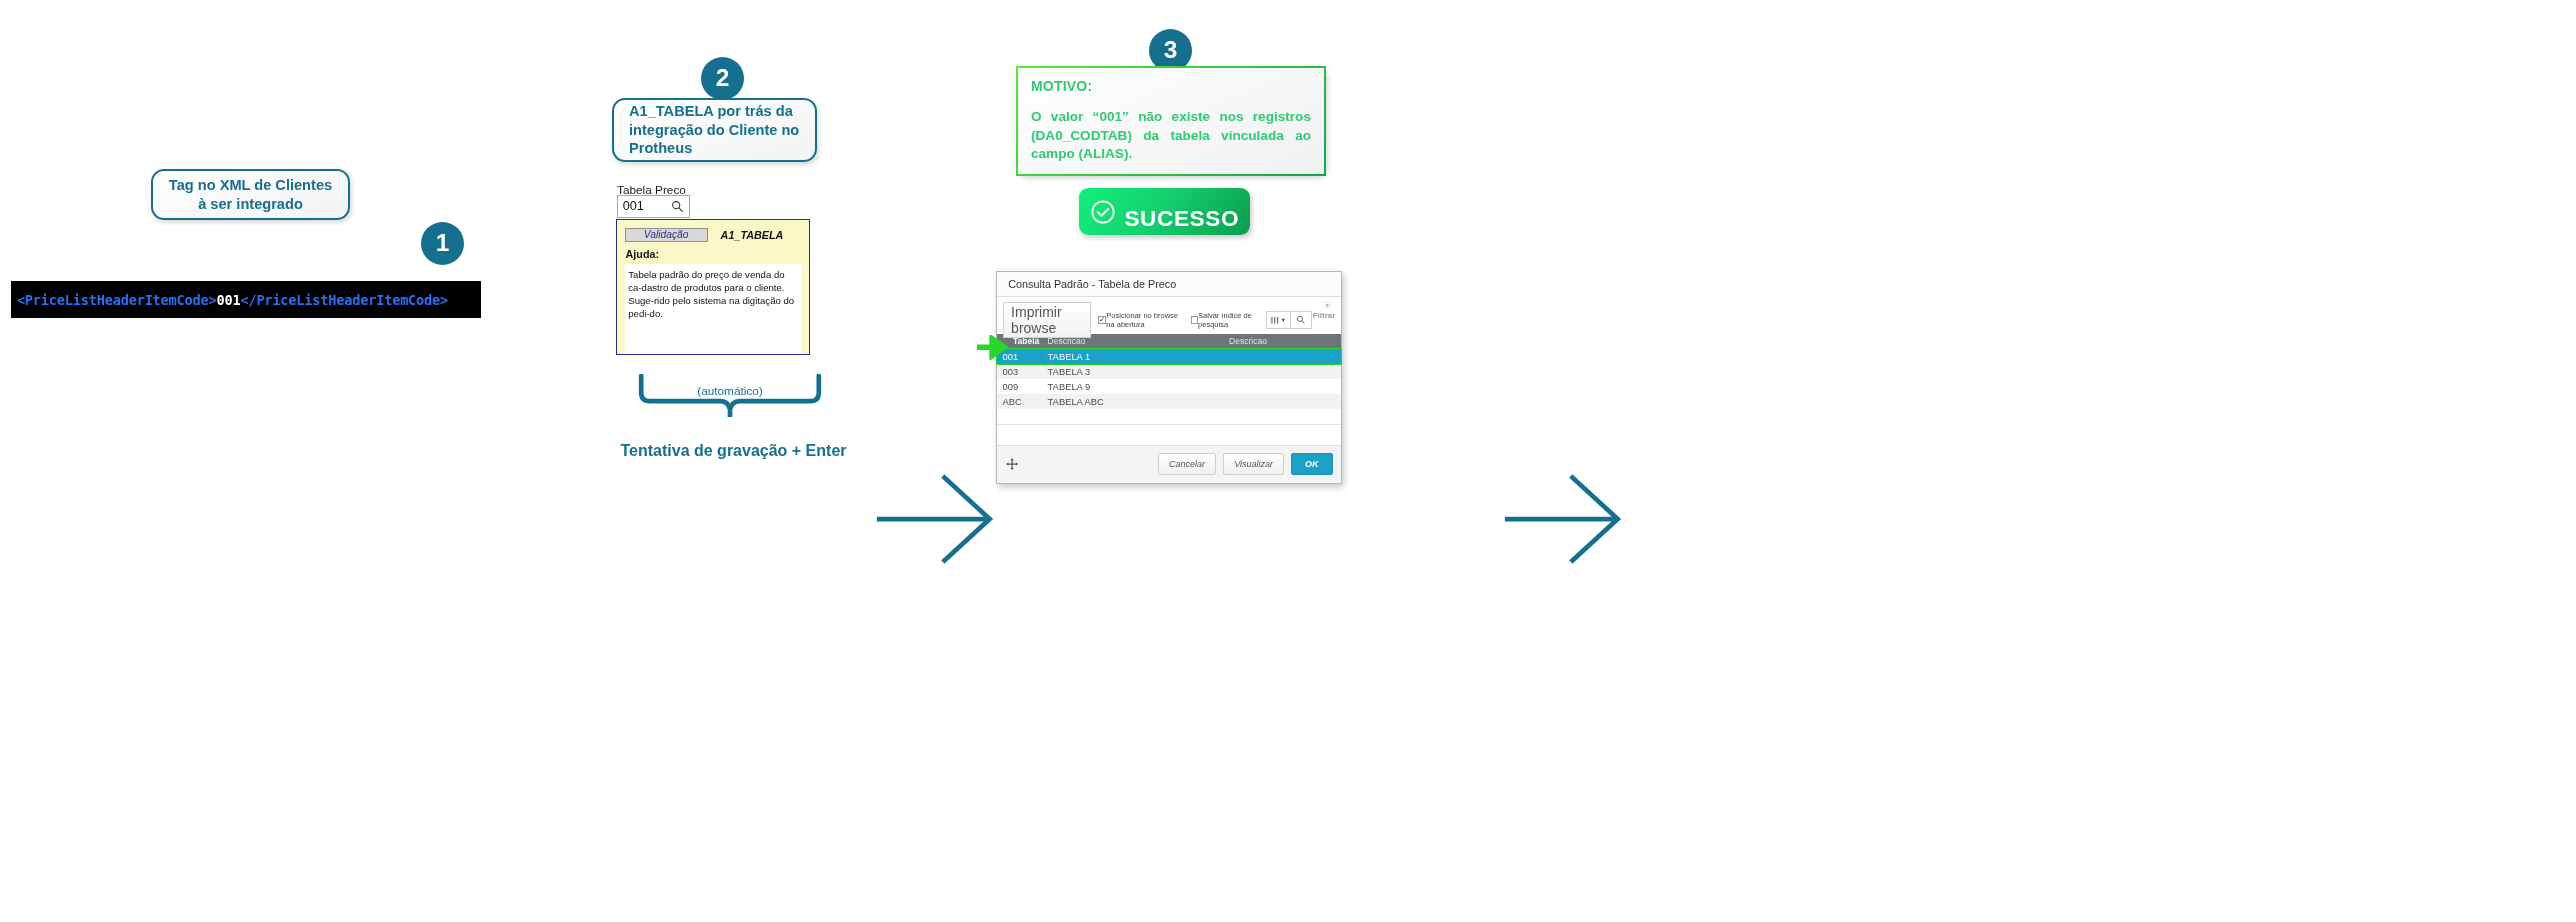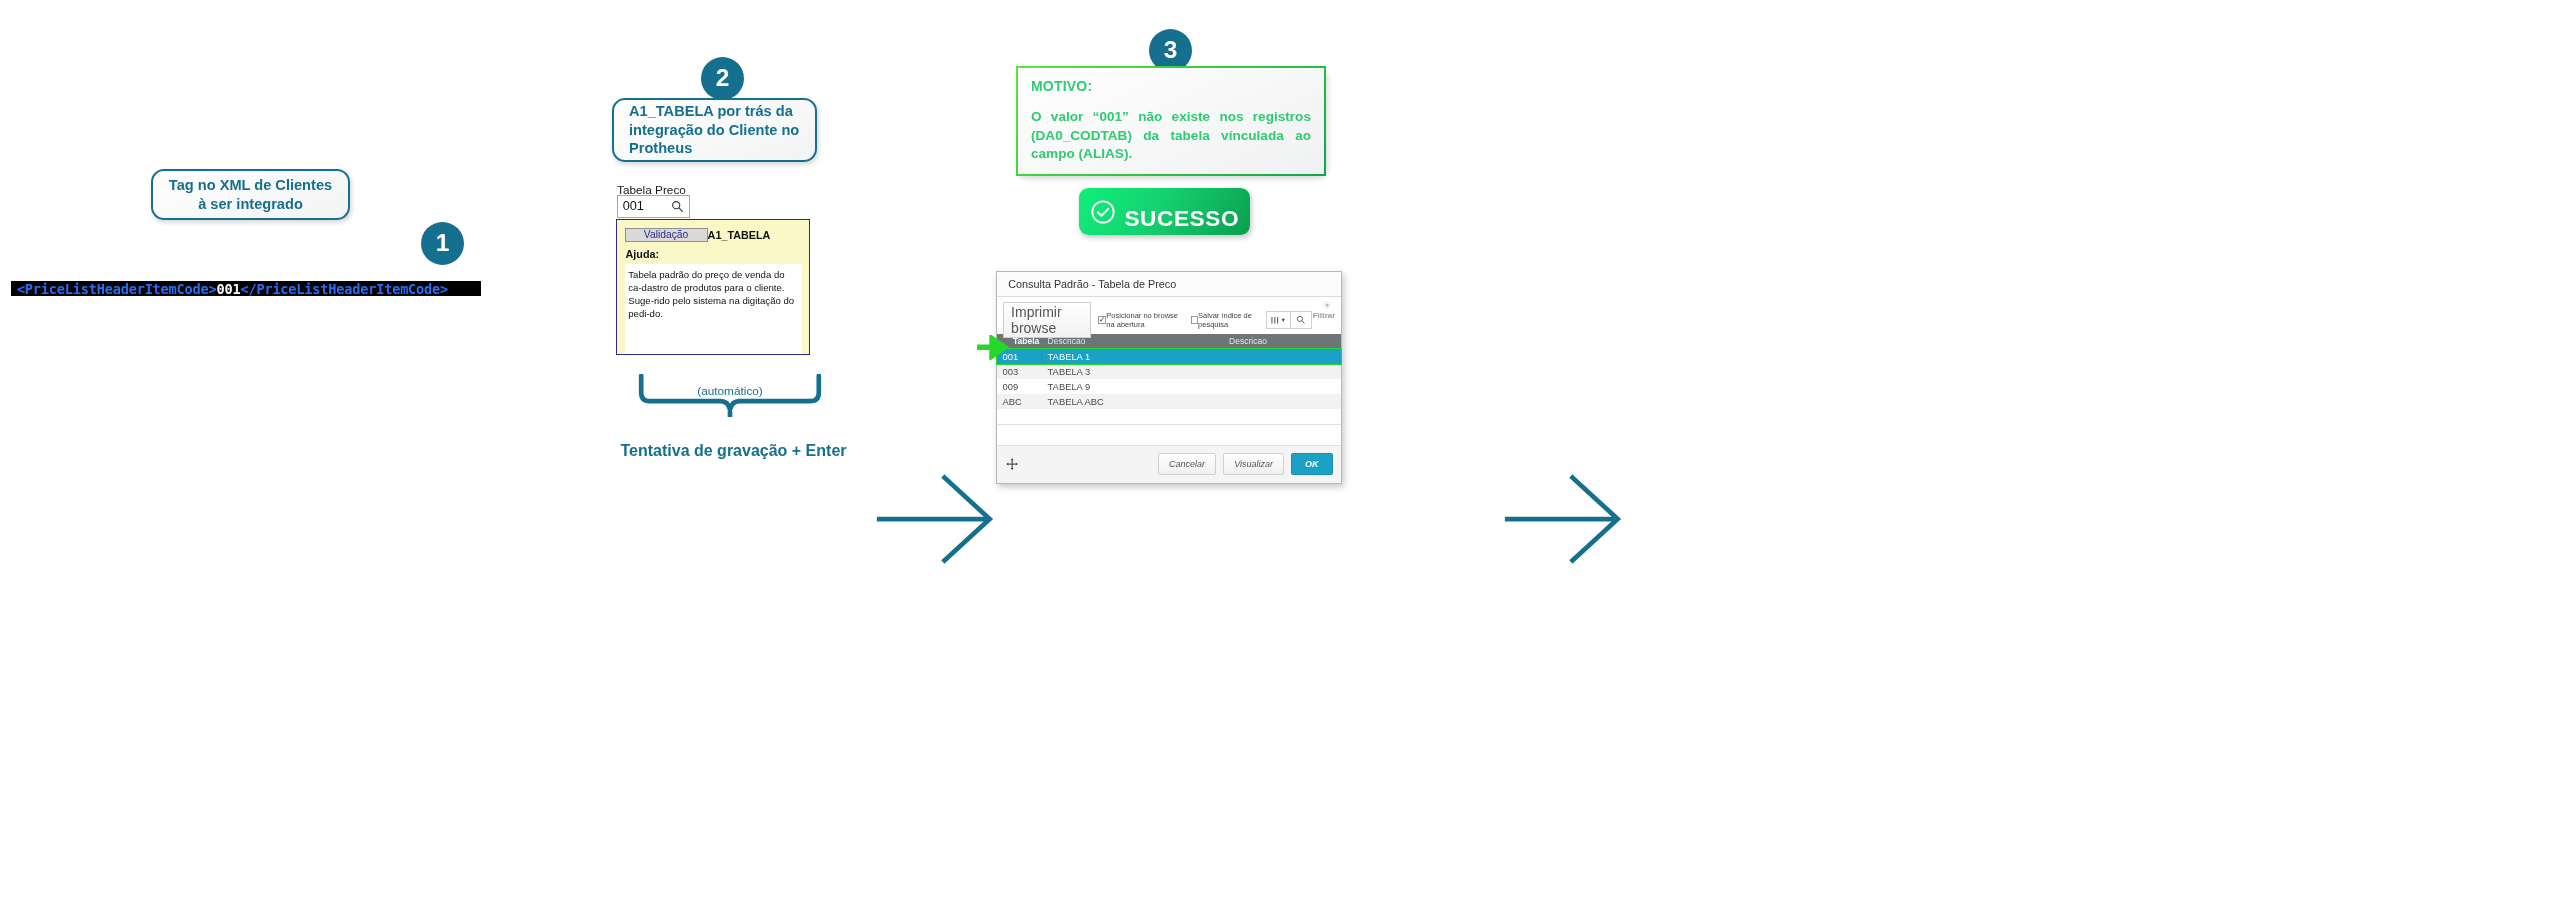--- a/index.html
+++ b/index.html
@@ -39,21 +39,21 @@
     line-height: 1.28;
   }
   #callout-1 { left:151px; top:169px; width:199px; height:51px; font-size:14.6px; }
   #callout-2 { left:612px; top:98px; width:205px; height:64px; font-size:14.6px;
                justify-content:flex-start; text-align:left; padding-left:15px; }
 
   
   #xml-strip {
     position: absolute;
     left: 11.3px; top: 281px;
-    width: 470px; height: 15px;
+    width: 470px; height: 37px;
     background: #000000;
     display: flex; align-items: center;
     font-family: "DejaVu Sans Mono", monospace;
     font-size: 13.6px;
     letter-spacing: -0.2px;
     padding-left: 5.6px;
     white-space: nowrap;
   }
   #xml-strip .tag { color: #2a6df5; font-weight: bold; }
   #xml-strip .val { color: #ffffff; font-weight: bold; }
@@ -77,22 +77,22 @@
   #field-search-icon { width: 13px; height: 13px; flex: 0 0 13px; }
 
   #help-panel {
     position: absolute; left: 616px; top: 219px;
     width: 194px; height: 136px;
     background: #fbf8c8;
     border: 0.9px solid #2b2b8a;
     padding: 3.8px;
   }
   #help-tabrow {
-    display:flex; align-items:center; gap:0;
-    height:16px; margin: 2.8px 0 0 3.8px;
+    display:flex; align-items:center; gap:13px;
+    height:16px; margin: 2.8px 0 0 3.8px; font-style: italic;
   }
   #help-tab {
     width: 83px; height: 14px;
     background: #d9d9d9; border: 0.9px solid #909090;
     color: #2b2b8a; font-size: 10.3px;
     display:flex; align-items:center; justify-content:center;
   }
   #help-field-name { font-size: 10.8px; font-weight:bold; color:#111; }
   #help-ajuda { font-size: 10.8px; font-weight:bold; color:#111; margin:5.6px 0 3.8px 4.7px; }
   #help-body {

